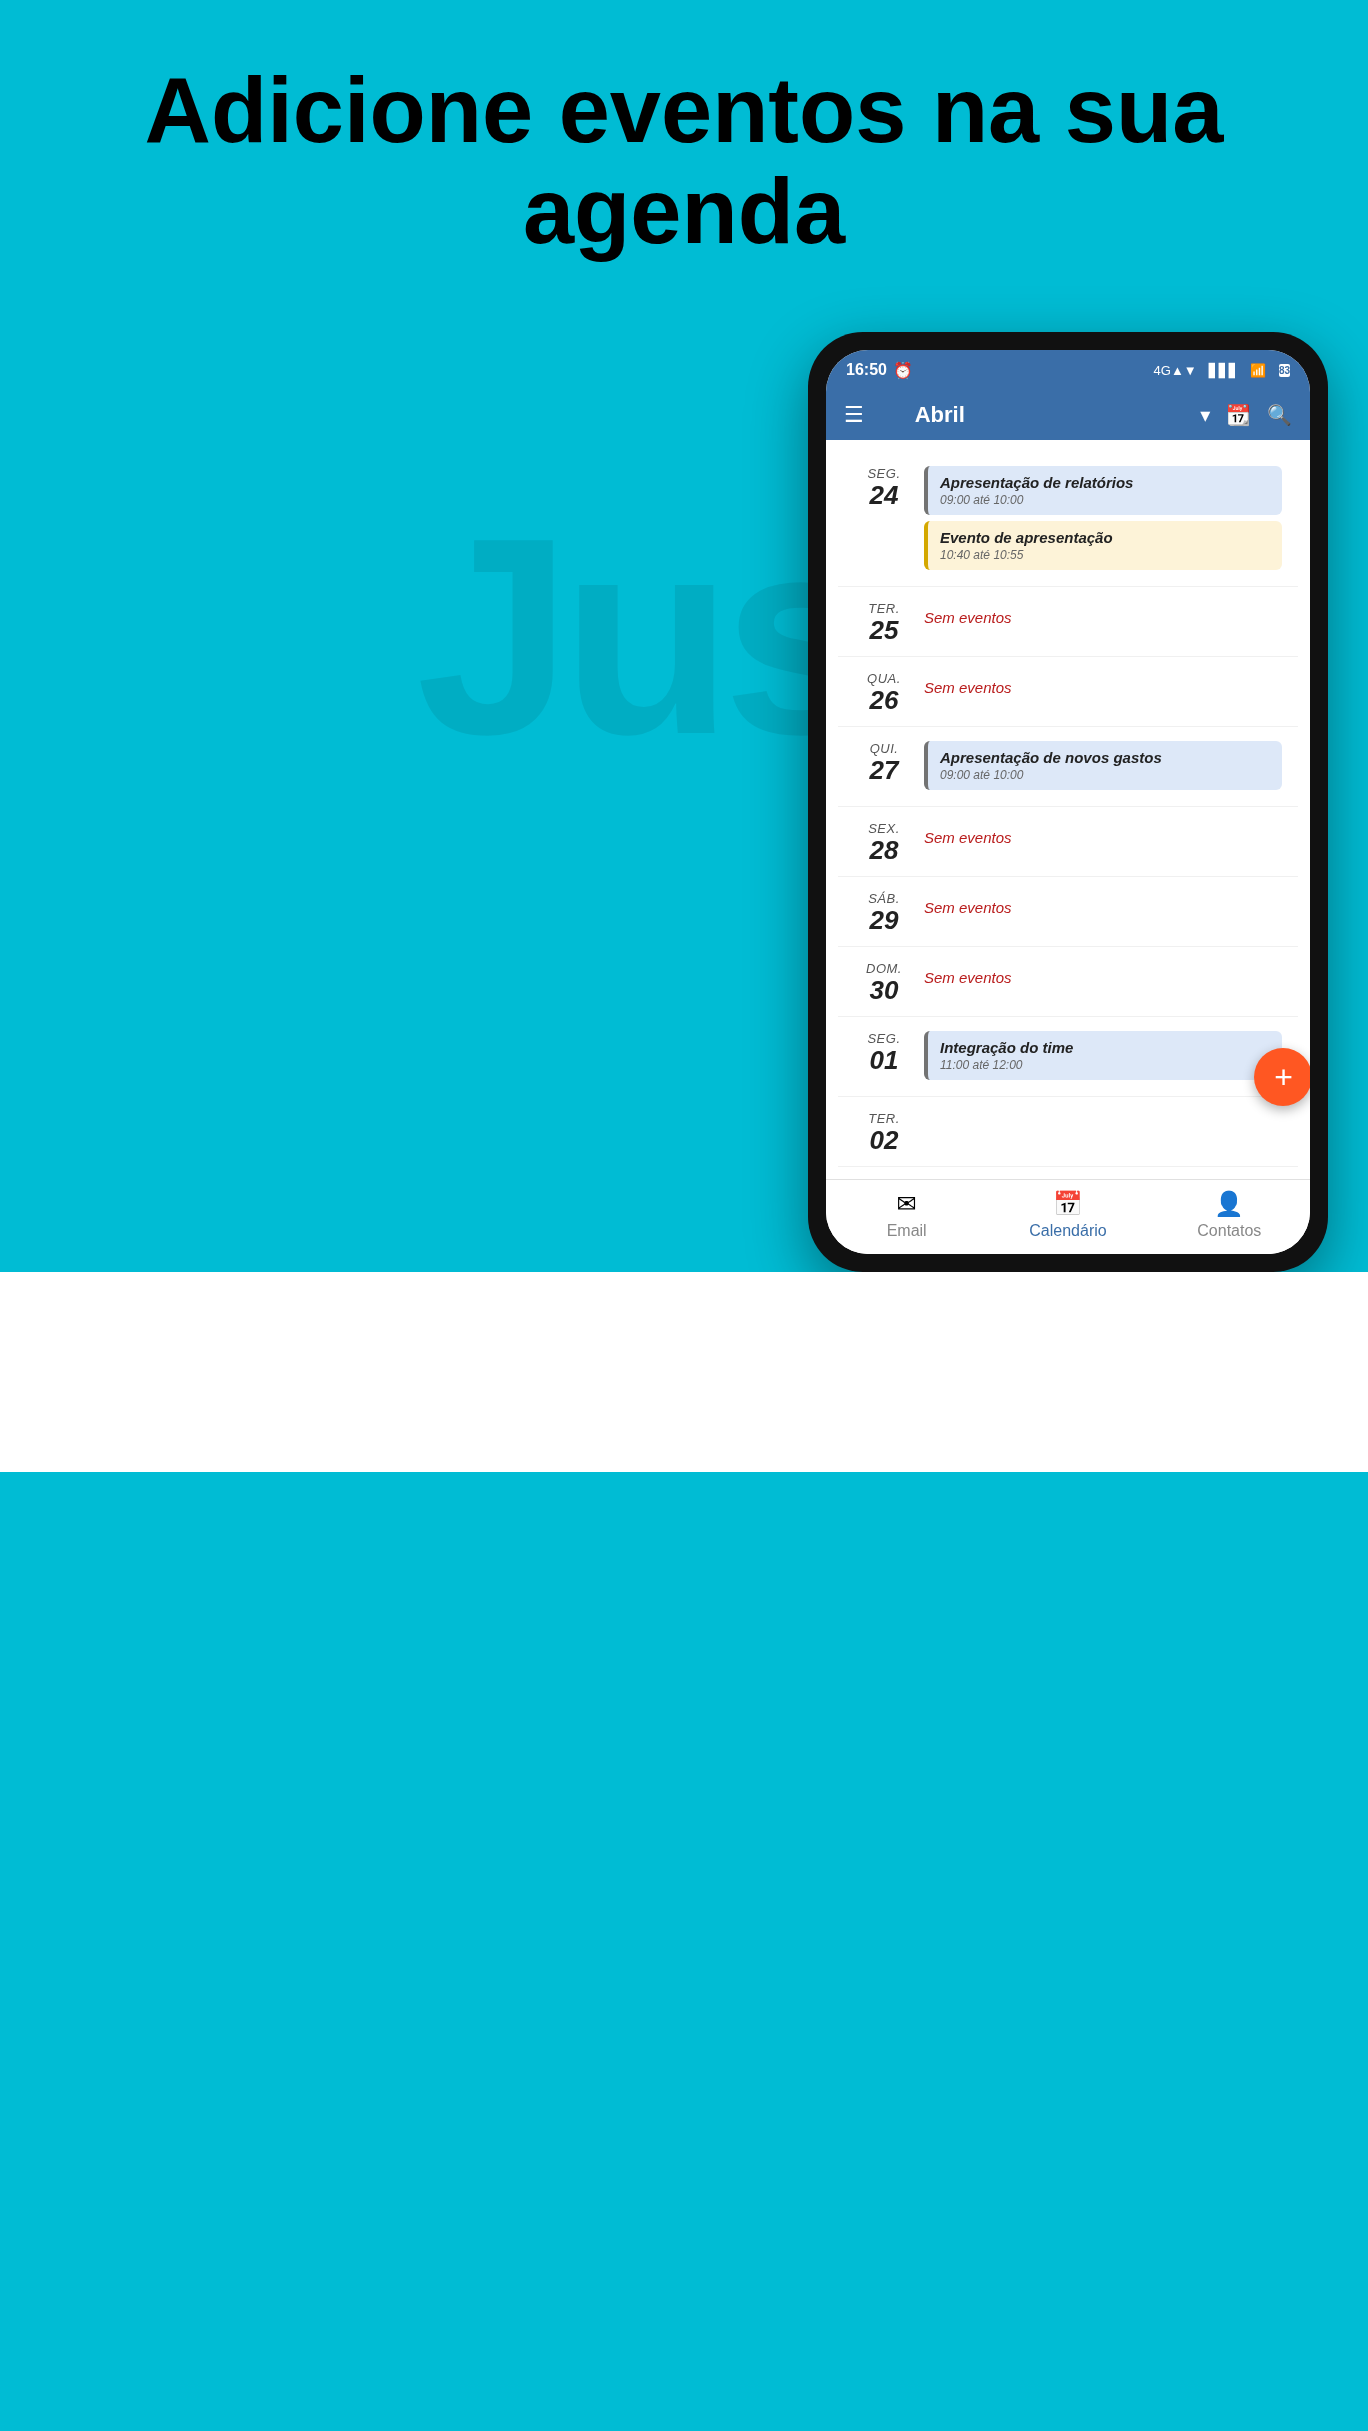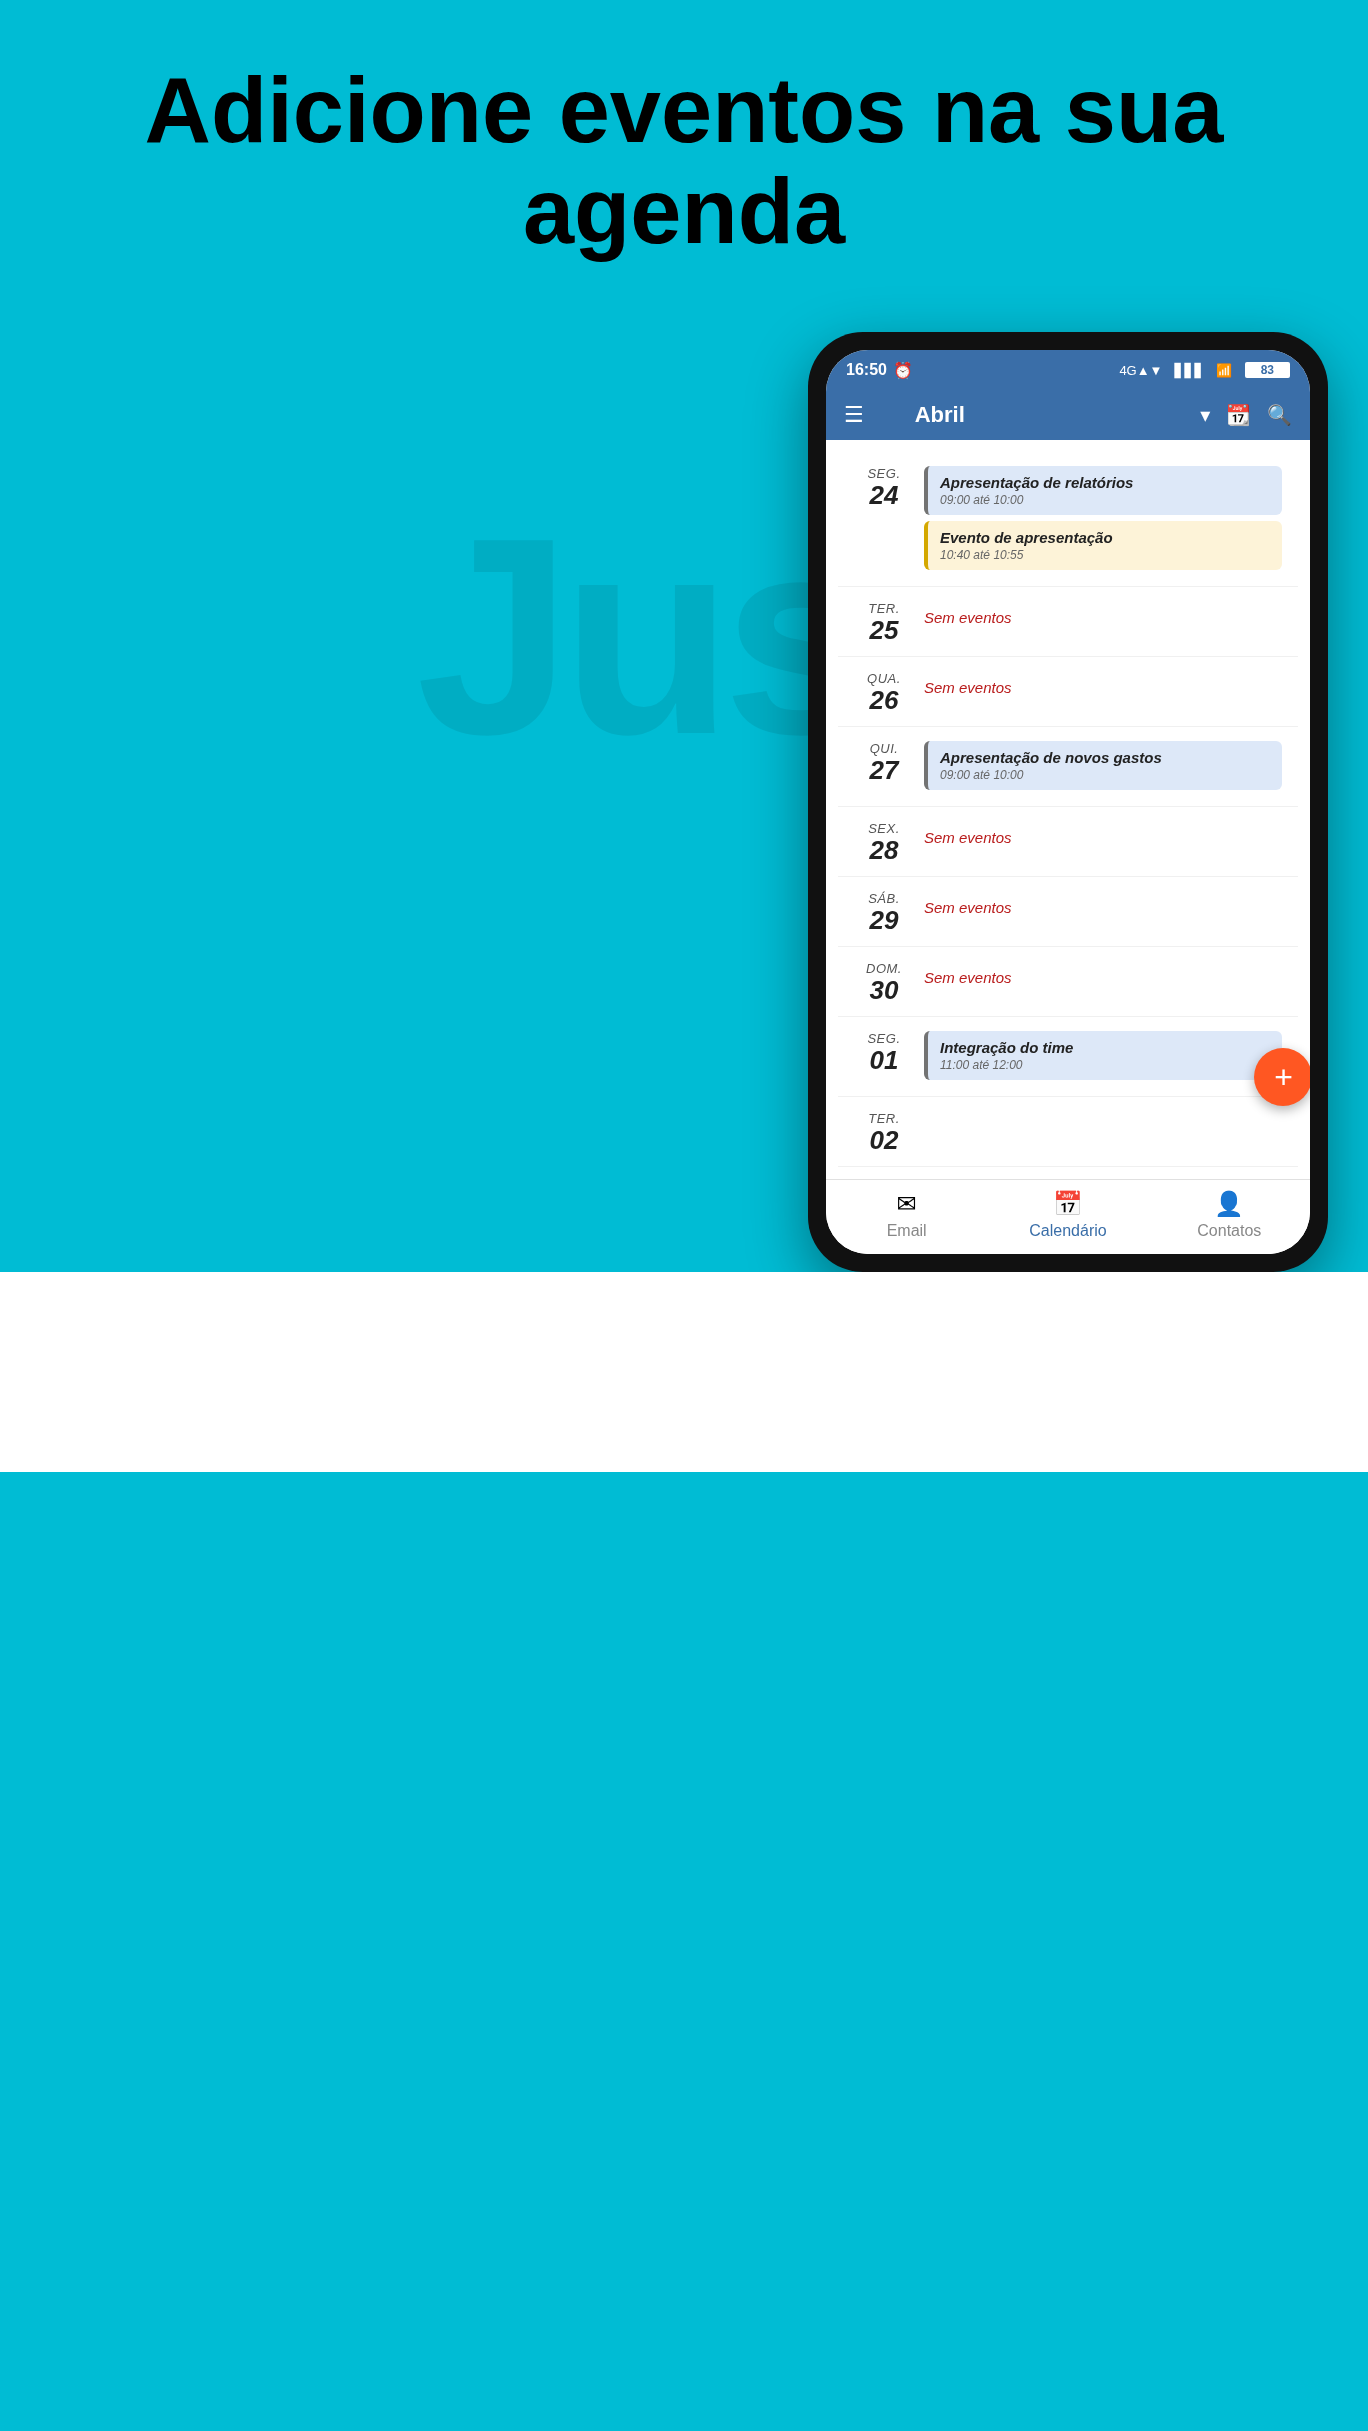--- a/index.html
+++ b/index.html
@@ -98,23 +98,23 @@
       display: flex;
       align-items: center;
       gap: 12px;
       color: #fff;
       font-size: 13px;
     }
 
     .battery-icon {
       background: #fff;
       border-radius: 2px;
-      padding: 1px 16px;
+      padding: 1px 0;
       color: #3a6ea8;
-      font-size: 12px;
+      font-size: 10px;
       font-weight: bold;
     }
 
     
     .app-header {
       background: #3a6ea8;
       display: flex;
       align-items: center;
       padding: 12px 18px;
       gap: 16px;

